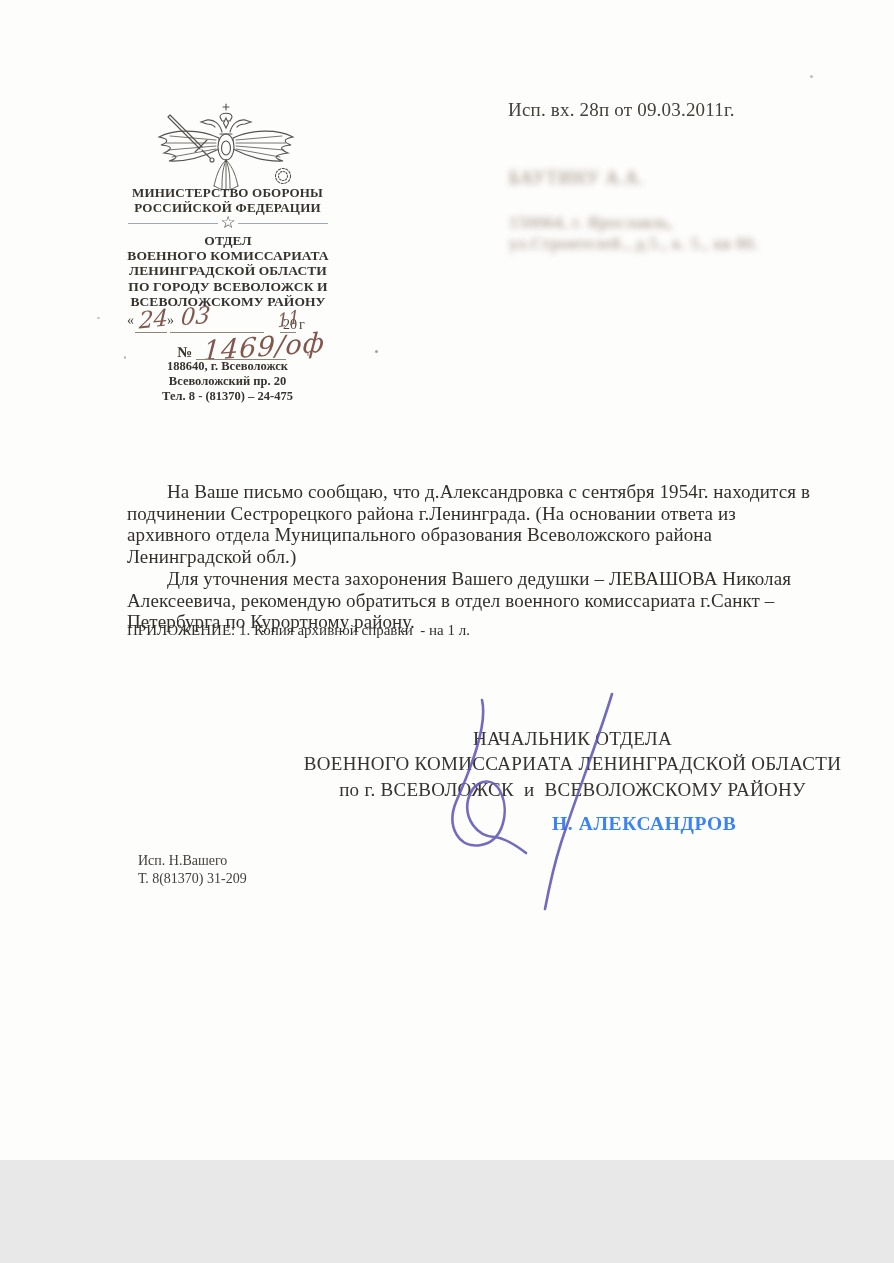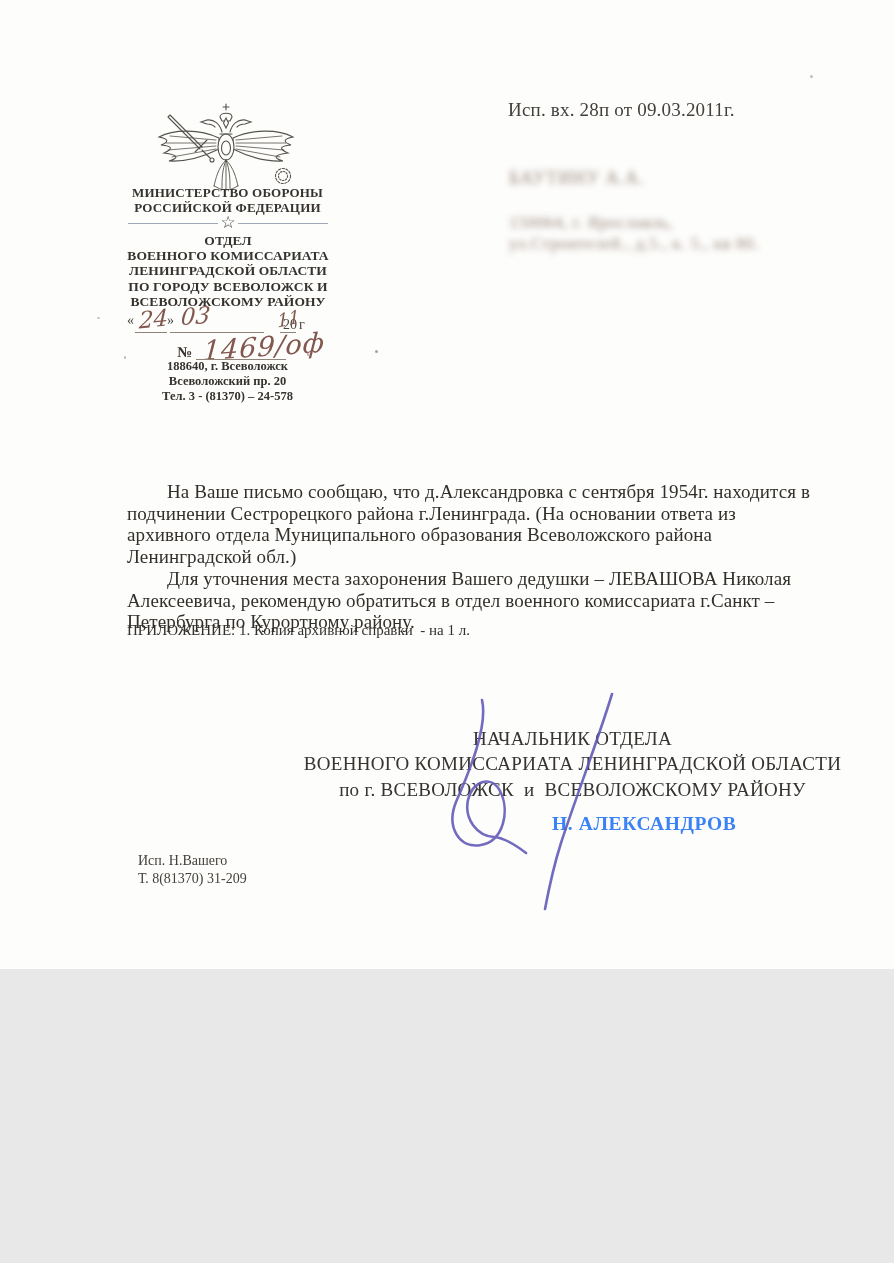--- a/index.html
+++ b/index.html
@@ -1,17 +1,17 @@
 <!DOCTYPE html>
 <html><head>
 <meta charset="utf-8">
 <style>
   html,body{margin:0;padding:0;background:#e8e8e8;}
   #page{
-    position:relative;width:894px;height:969px;margin:0 auto;
+    position:relative;width:894px;height:1160px;margin:0 auto;
     background:#fdfdfc;overflow:hidden;
     font-family:"Liberation Serif","DejaVu Serif",serif;
     color:#33302c;
   }
   .abs{position:absolute;}
   
   .ref-note{left:508px;top:99px;font-size:19px;color:#44403c;letter-spacing:.2px;}
   
   .recipient{left:509px;top:168px;width:330px;color:#85705f;filter:blur(3px);opacity:.85;}
   .recipient .r-name{font-size:18px;letter-spacing:1px;}
@@ -130,21 +130,21 @@
   <div class="abs wline" style="left:280px;top:332px;width:16px;"></div>
   <span class="abs printed-sm" style="left:299px;top:317px;">г</span>
 
   <span class="abs num-label">№</span>
   <span class="abs hw hw-number">1469/оф</span>
   <div class="abs wline" style="left:196px;top:359px;width:90px;"></div>
 
   <div class="abs lh-address">
     <div>188640, г. Всеволожск</div>
     <div>Всеволожский пр. 20</div>
-    <div>Тел. 3 - (81370) – 24-578</div>
+    <div>Тел. 8 - (81370) – 24-475</div>
   </div>
 
   <div class="abs body-text">
     <p>На Ваше письмо сообщаю, что д.Александровка с сентября 1954г. находится в подчинении Сестрорецкого района г.Ленинграда. (На основании ответа из архивного отдела Муниципального образования Всеволожского района Ленинградской обл.)</p>
     <p>Для уточнения места захоронения Вашего дедушки – ЛЕВАШОВА Николая Алексеевича, рекомендую обратиться в отдел военного комиссариата г.Санкт – Петербурга по Курортному району.</p>
   </div>
 
   <div class="abs attachment">ПРИЛОЖЕНИЕ: 1. Копия архивной справки  - на 1 л.</div>
 
   <div class="abs sig-block">

